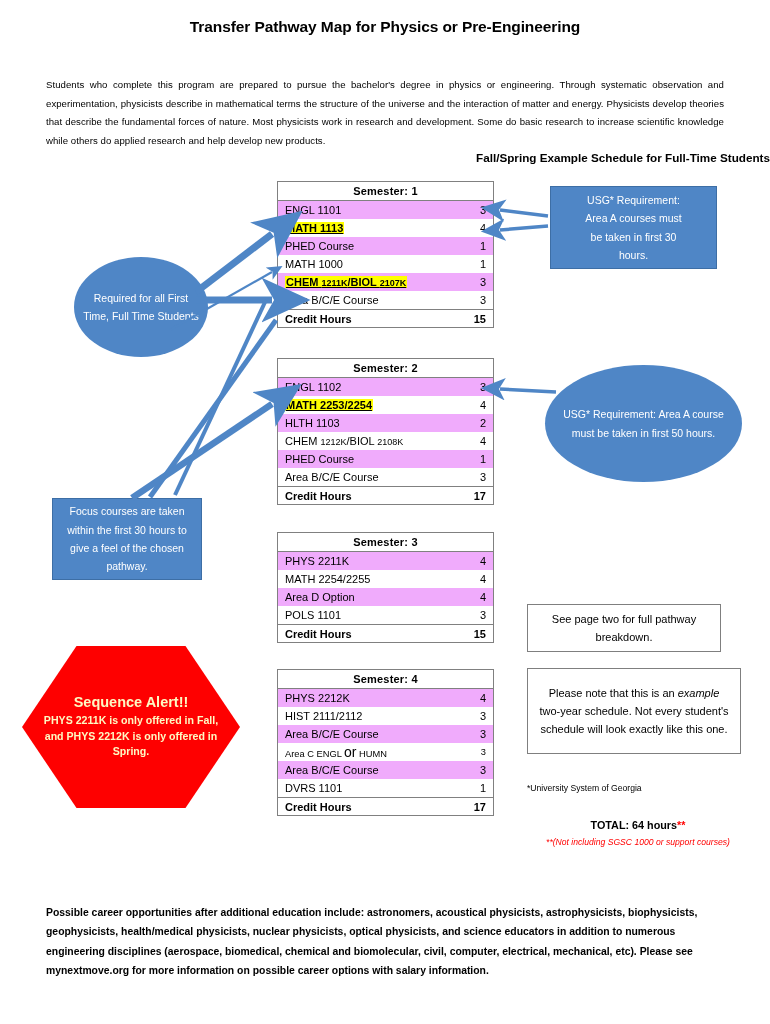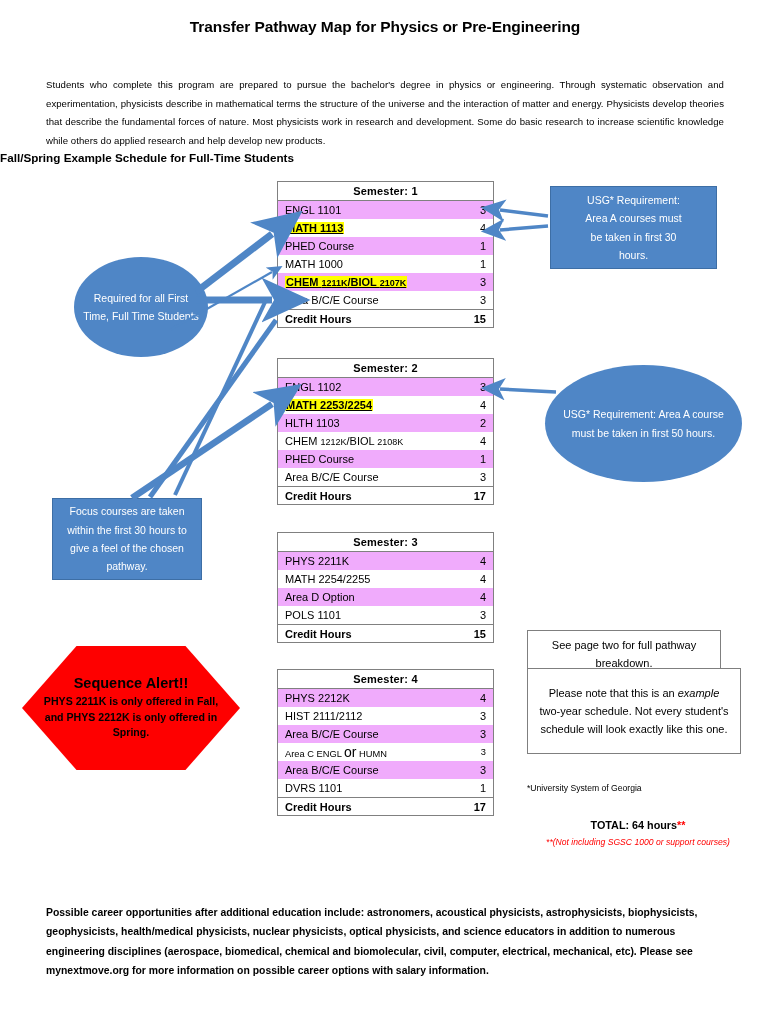--- a/index.html
+++ b/index.html
@@ -37,21 +37,21 @@
     width: 678px;
     font-size: 9.6px;
     line-height: 1.95;
     text-align: justify;
     letter-spacing: 0.05px;
   }
   .sub-title {
     position: absolute;
     left: 0; top: 151px;
     width: 770px;
-    text-align: left;
+    text-align: right;
     font-size: 11.7px;
     font-weight: bold;
   }
 
   
   .sem-table {
     position: absolute;
     width: 217px;
     border: 1.5px solid #808080;
     background: #ffffff;
@@ -116,23 +116,23 @@
 
   #usg1 { left: 550px; top: 186px; width: 167px; height: 83px; padding: 0 28px; }
   #usg2 { left: 545px; top: 365px; width: 197px; height: 117px; padding: 0 18px; }
   #req-first-time { left: 74px; top: 257px; width: 134px; height: 100px; padding: 0 8px; }
   #focus-box { left: 52px; top: 498px; width: 150px; height: 82px; padding: 0 8px; border: 1px solid #3d6ea5; }
 
   
   #seq-alert {
     position: absolute;
     left: 22px; top: 646px;
-    width: 218px; height: 124px;
+    width: 218px; height: 162px;
     background: #fe0000;
-    color: #000000;
+    color: #fef9c3;
     clip-path: polygon(25% 0%, 75% 0%, 100% 50%, 75% 100%, 25% 100%, 0% 50%);
     display: flex;
     flex-direction: column;
     align-items: center;
     justify-content: center;
     text-align: center;
     box-sizing: border-box;
     padding: 0 14px;
   }
   #seq-alert .sa-title {
@@ -153,21 +153,21 @@
     background: #ffffff;
     display: flex;
     align-items: center;
     justify-content: center;
     text-align: center;
     font-size: 11px;
     line-height: 1.65;
     box-sizing: border-box;
     padding: 0 10px;
   }
-  #note-page-two { left: 527px; top: 630px; width: 194px; height: 48px; }
+  #note-page-two { left: 527px; top: 604px; width: 194px; height: 48px; }
   #note-example   { left: 527px; top: 668px; width: 214px; height: 86px; }
   #note-example em { font-style: italic; }
 
   .footnote-usg {
     position: absolute;
     left: 527px; top: 783px;
     font-size: 8.6px;
   }
   .total-line {
     position: absolute;

